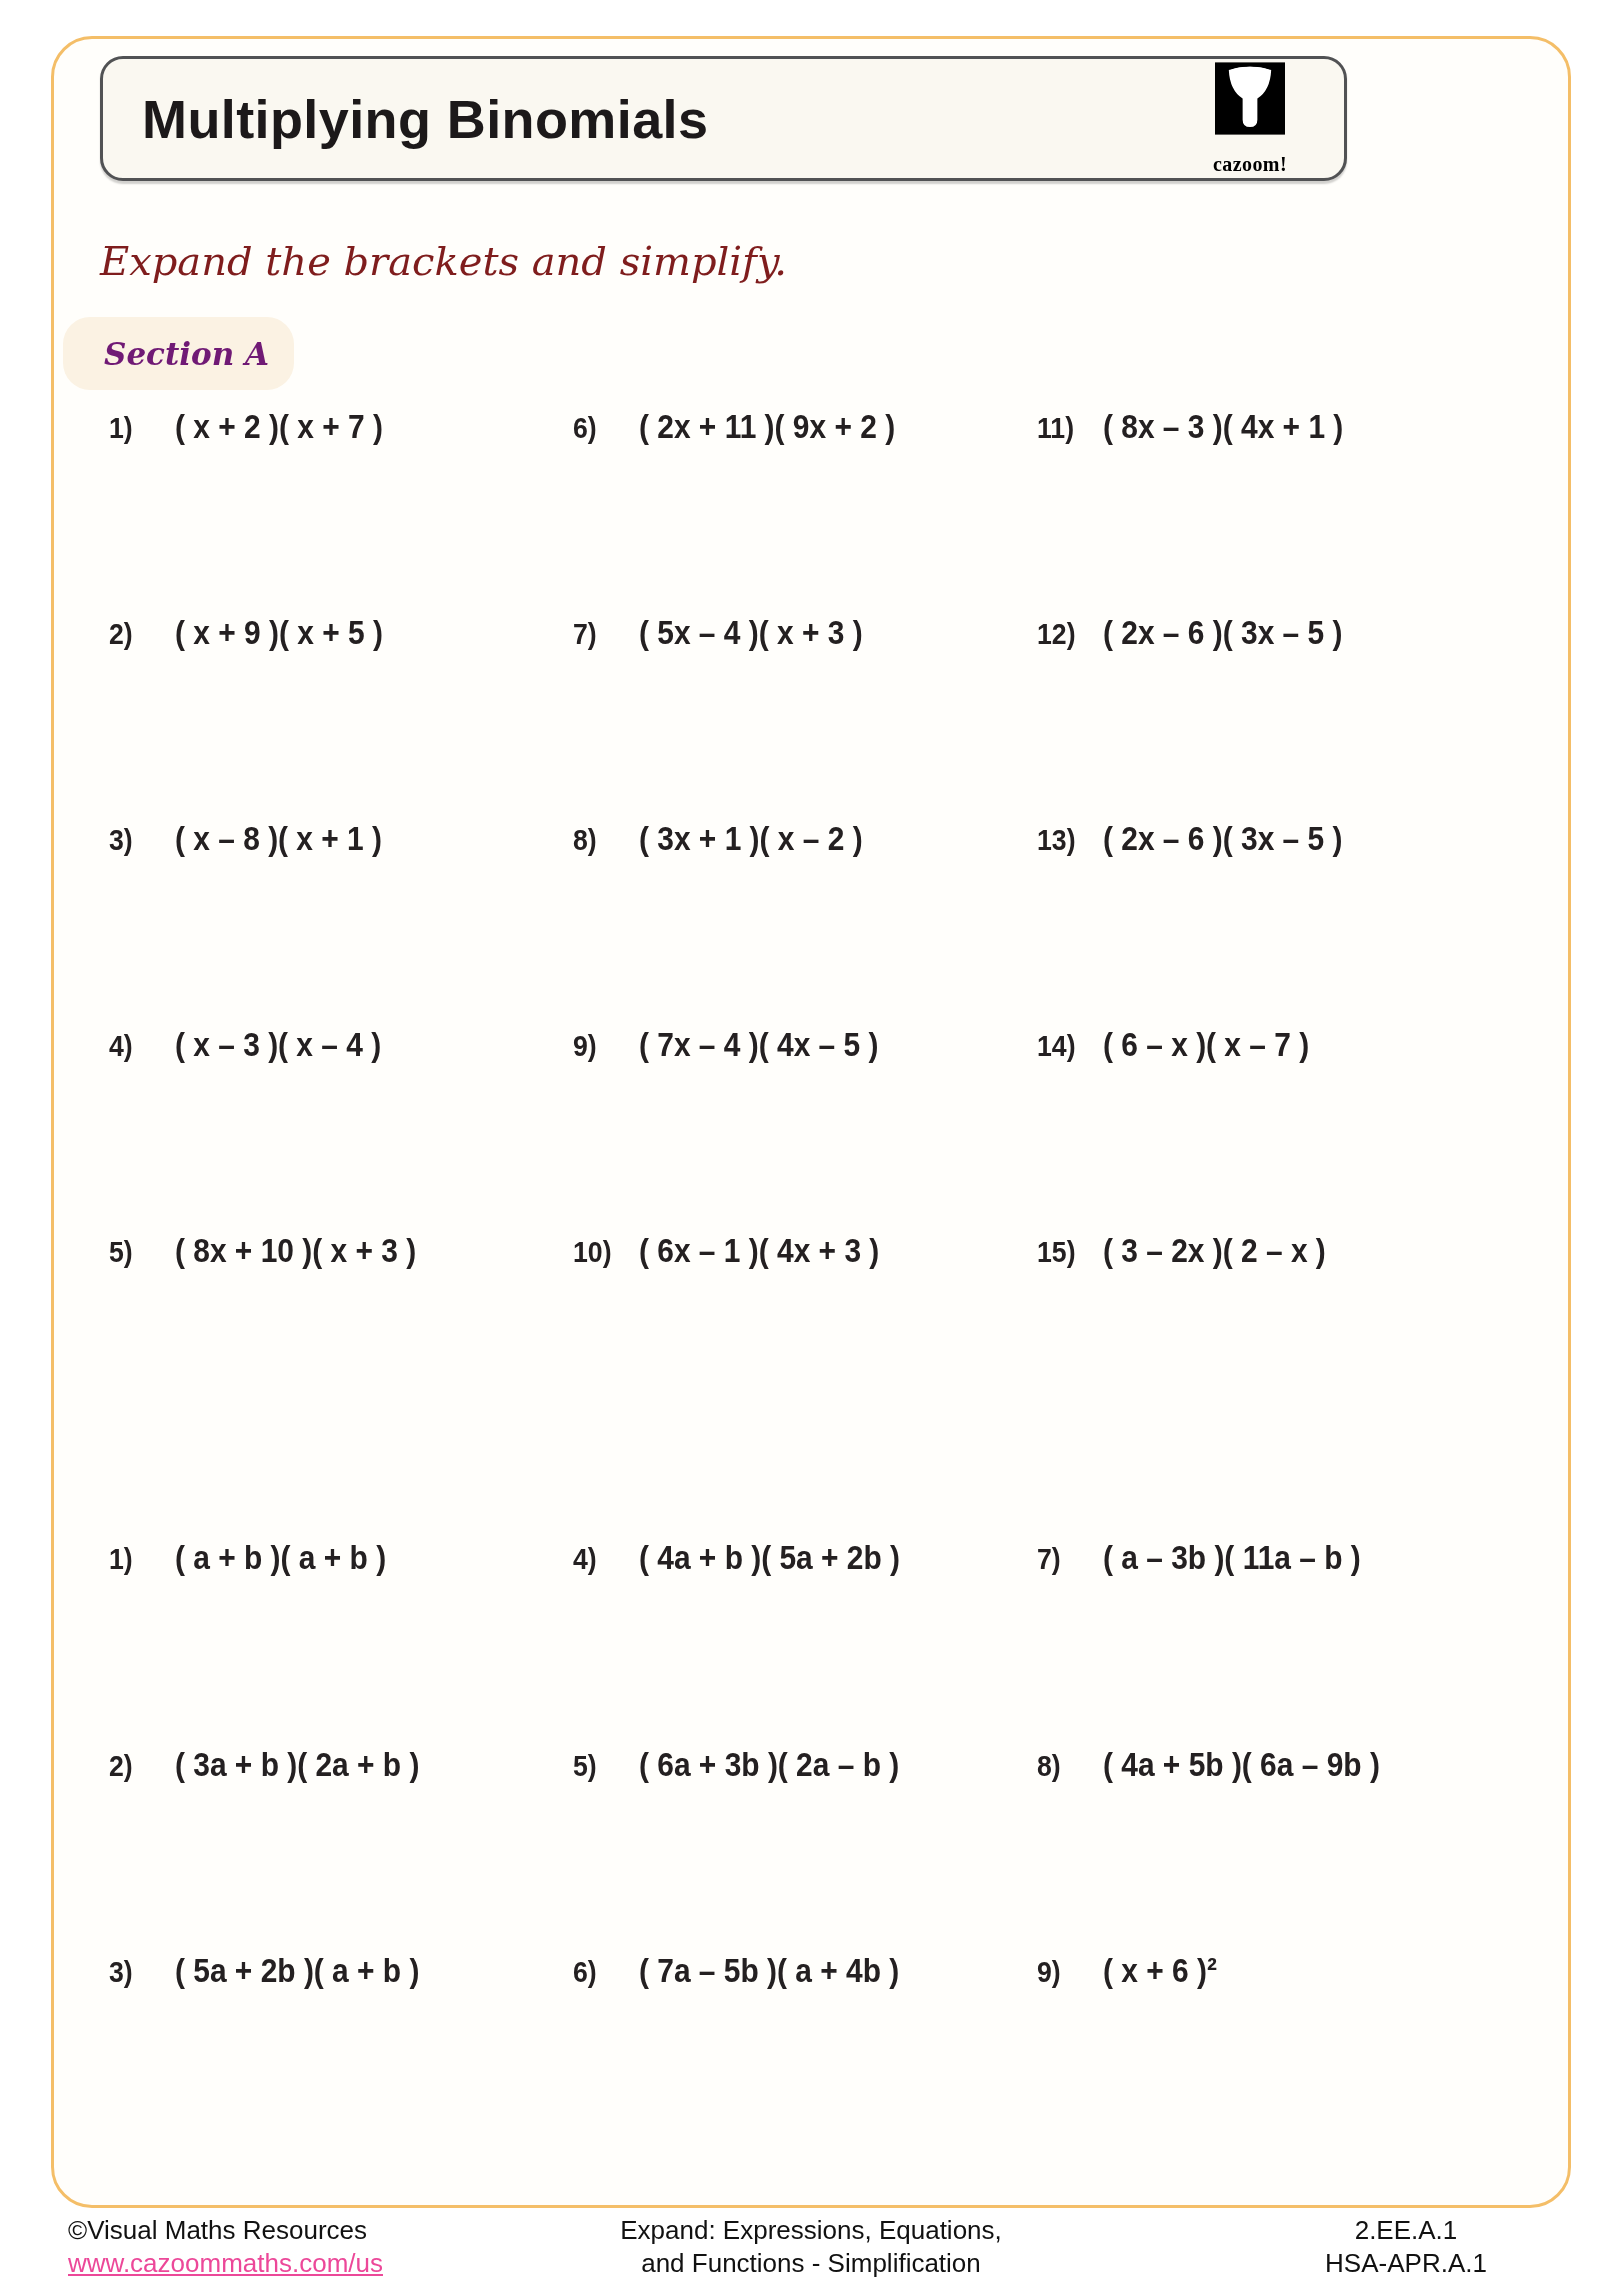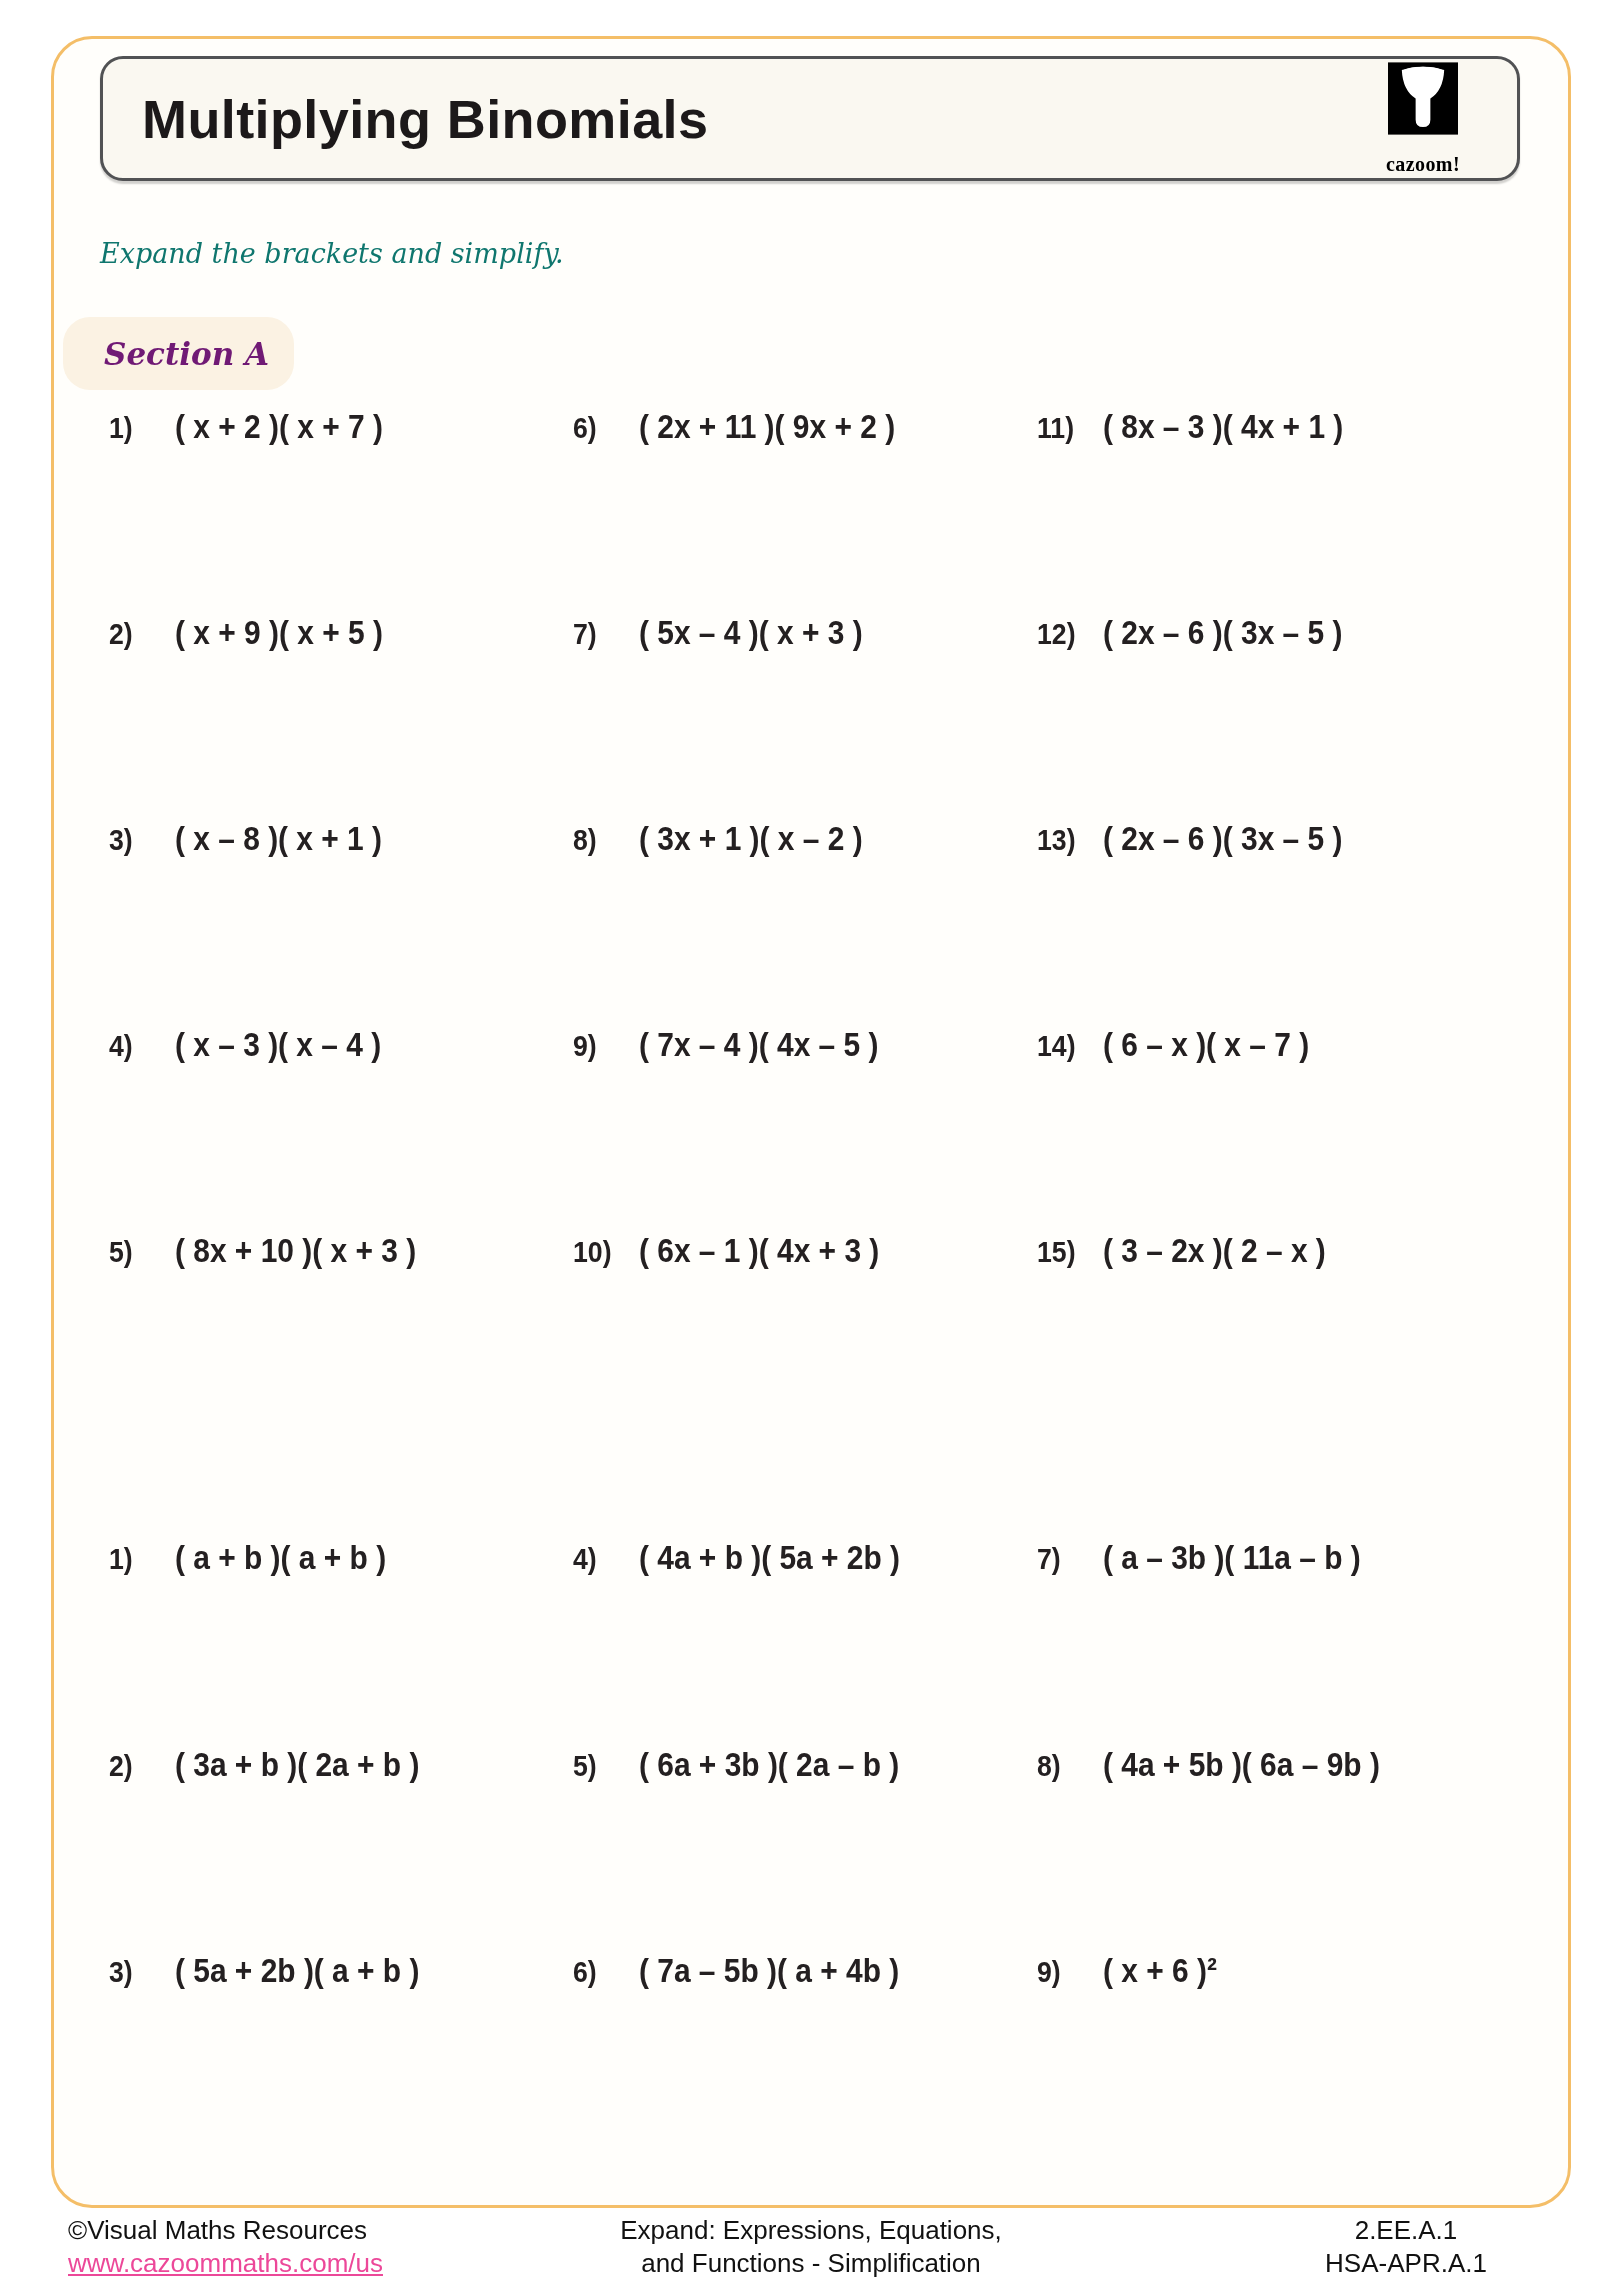--- a/index.html
+++ b/index.html
@@ -16,21 +16,21 @@
     position: absolute;
     left: 51px; top: 36px;
     width: 1520px; height: 2172px;
     border: 3.6px solid #f4be68;
     border-radius: 41px;
     background: #fffefb;
   }
   .title-box {
     position: absolute;
     left: 100px; top: 56px;
-    width: 1420px; height: 125px;
+    width: 1247px; height: 125px;
     background: #faf8f1;
     border: 3.6px solid #515254;
     border-radius: 23px;
     box-shadow: 0 2.7px 1.8px rgba(0,0,0,0.18);
     display: flex;
     align-items: center;
   }
   .page-title {
     margin-left: 39px;
     font-size: 54px;
@@ -58,22 +58,22 @@
     font-size: 20px;
     color: #000;
     margin-top: 18px;
     letter-spacing: 0.4px;
   }
   .instruction {
     position: absolute;
     left: 100px; top: 238px;
     font-family: "DejaVu Serif", serif;
     font-style: italic;
-    font-size: 27px;
-    color: #0f766e;
+    font-size: 40px;
+    color: #7f1d1d;
   }
   .section-pill {
     position: absolute;
     left: 63px;
     width: 231px; height: 73px;
     background: #fbf2e3;
     border-radius: 27px;
     display: flex; align-items: center;
   }
   .pill-a { top: 317px; }

